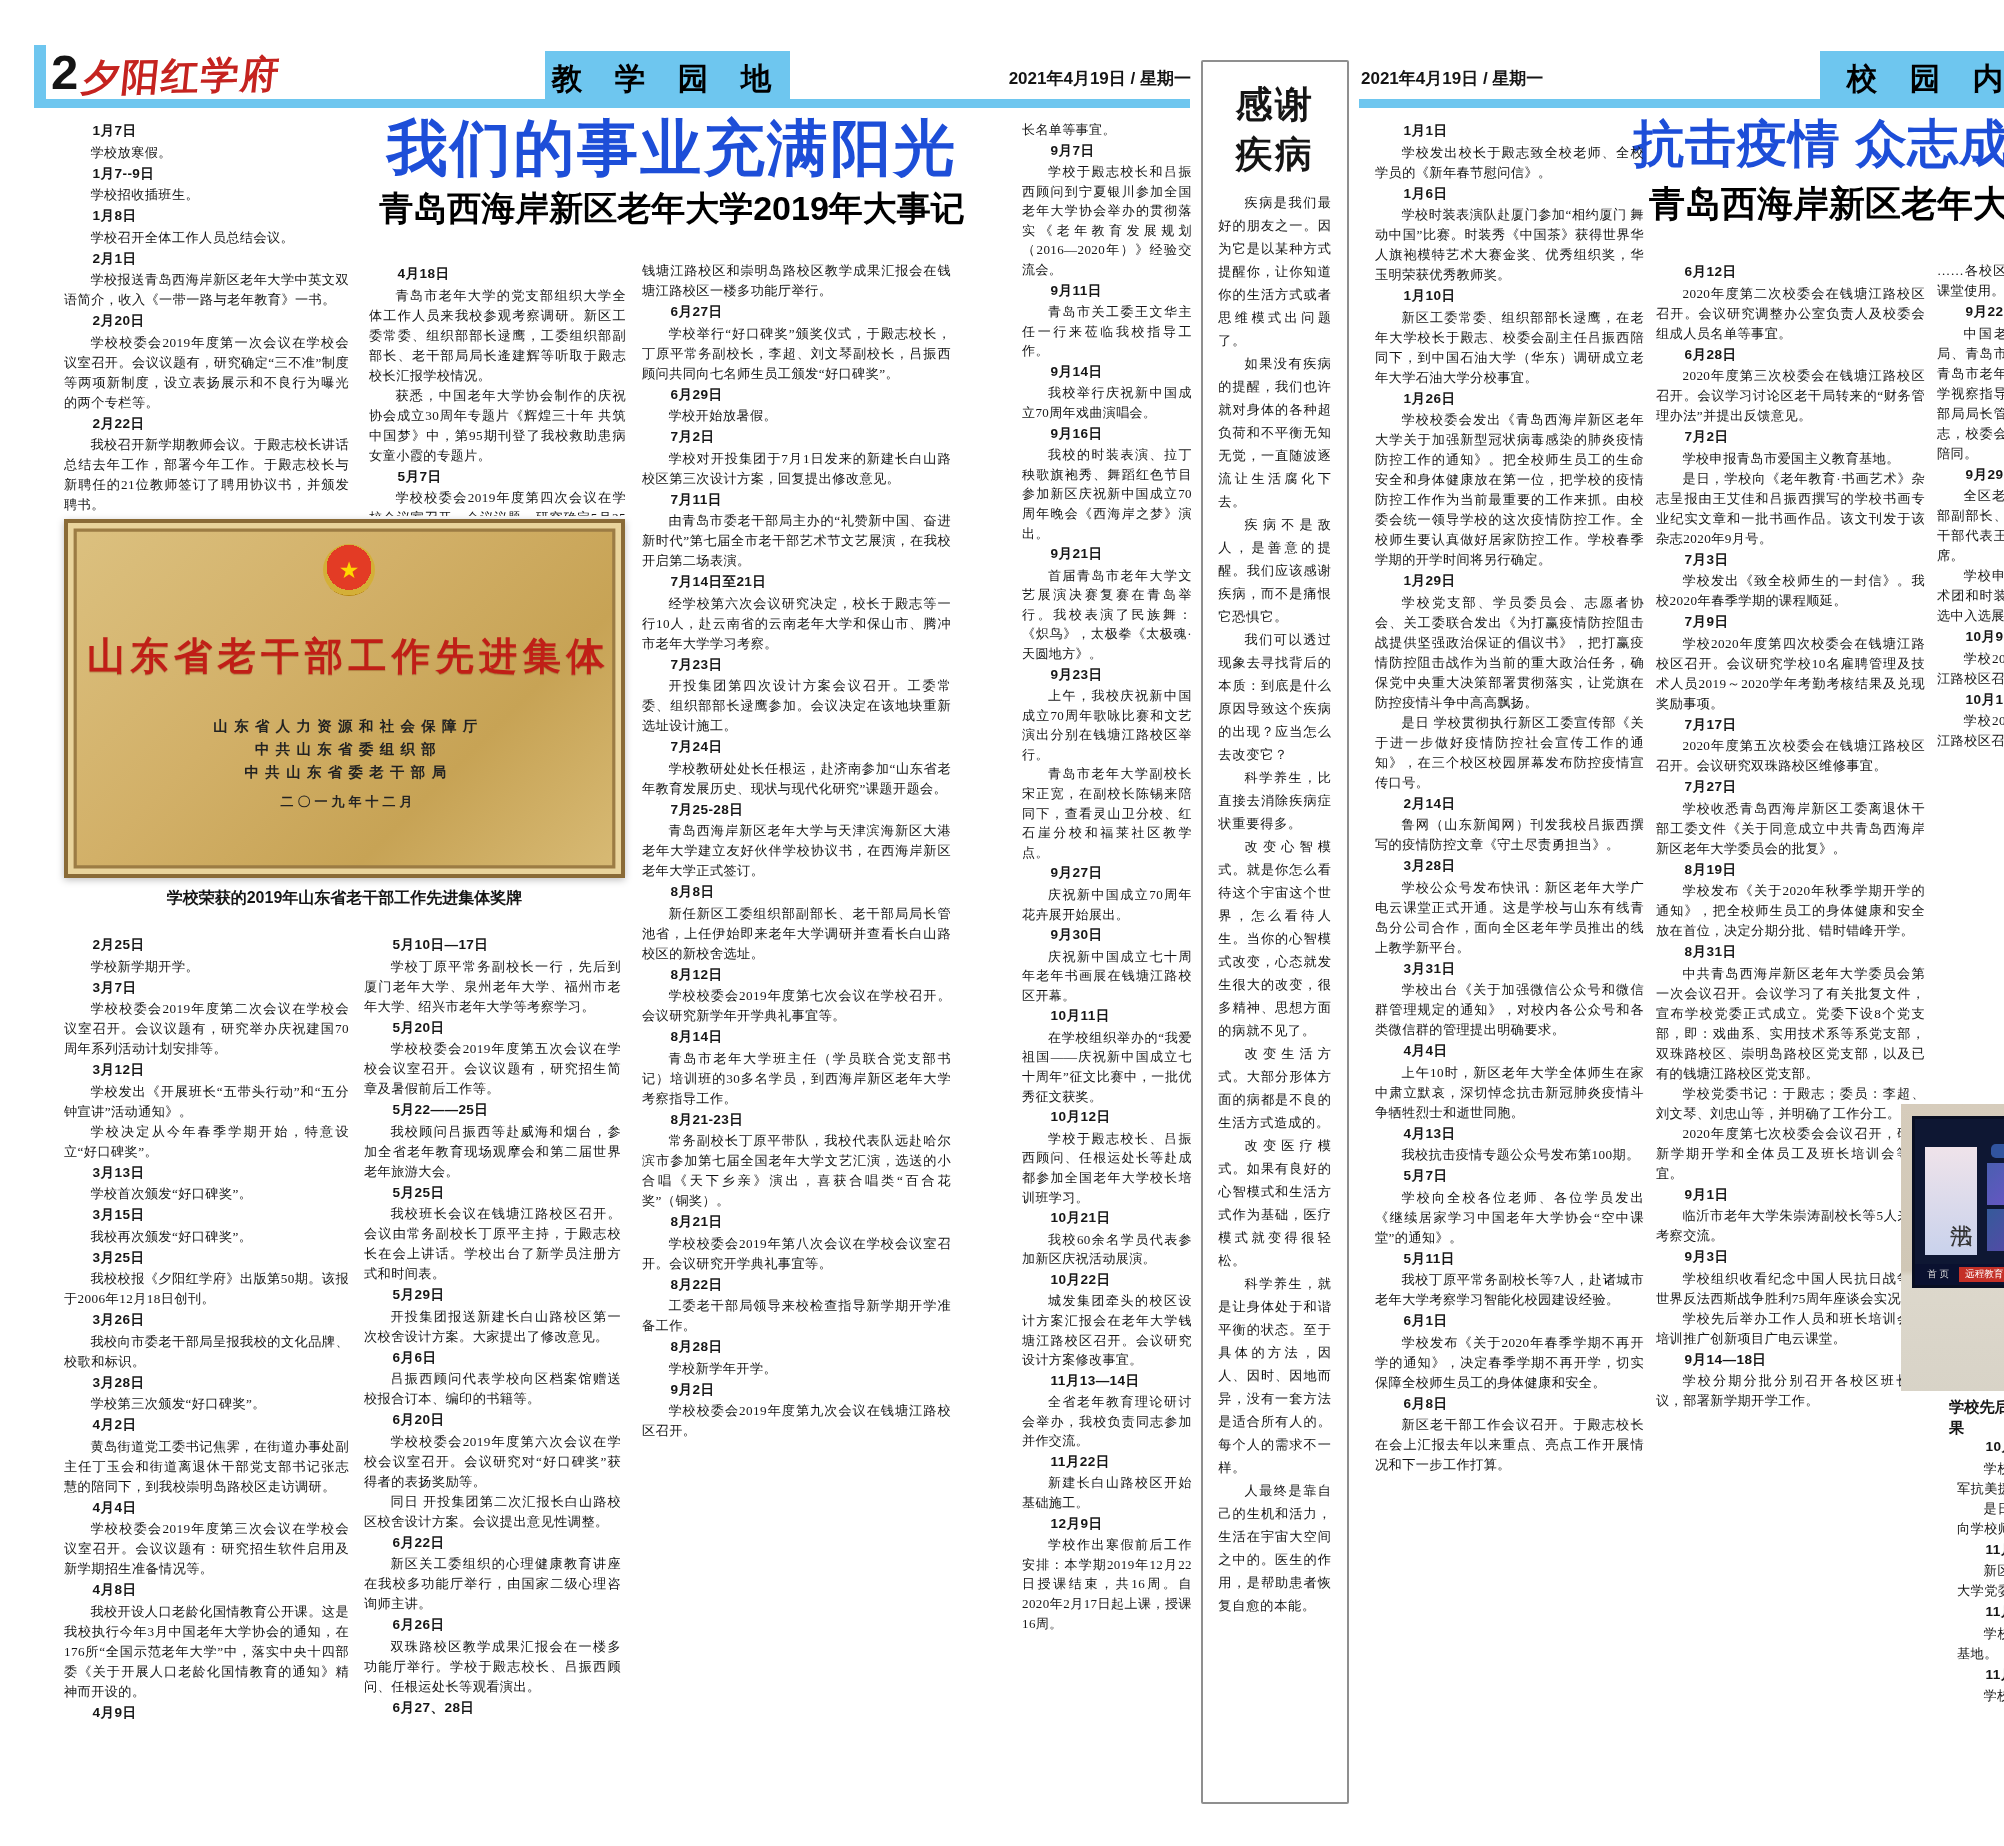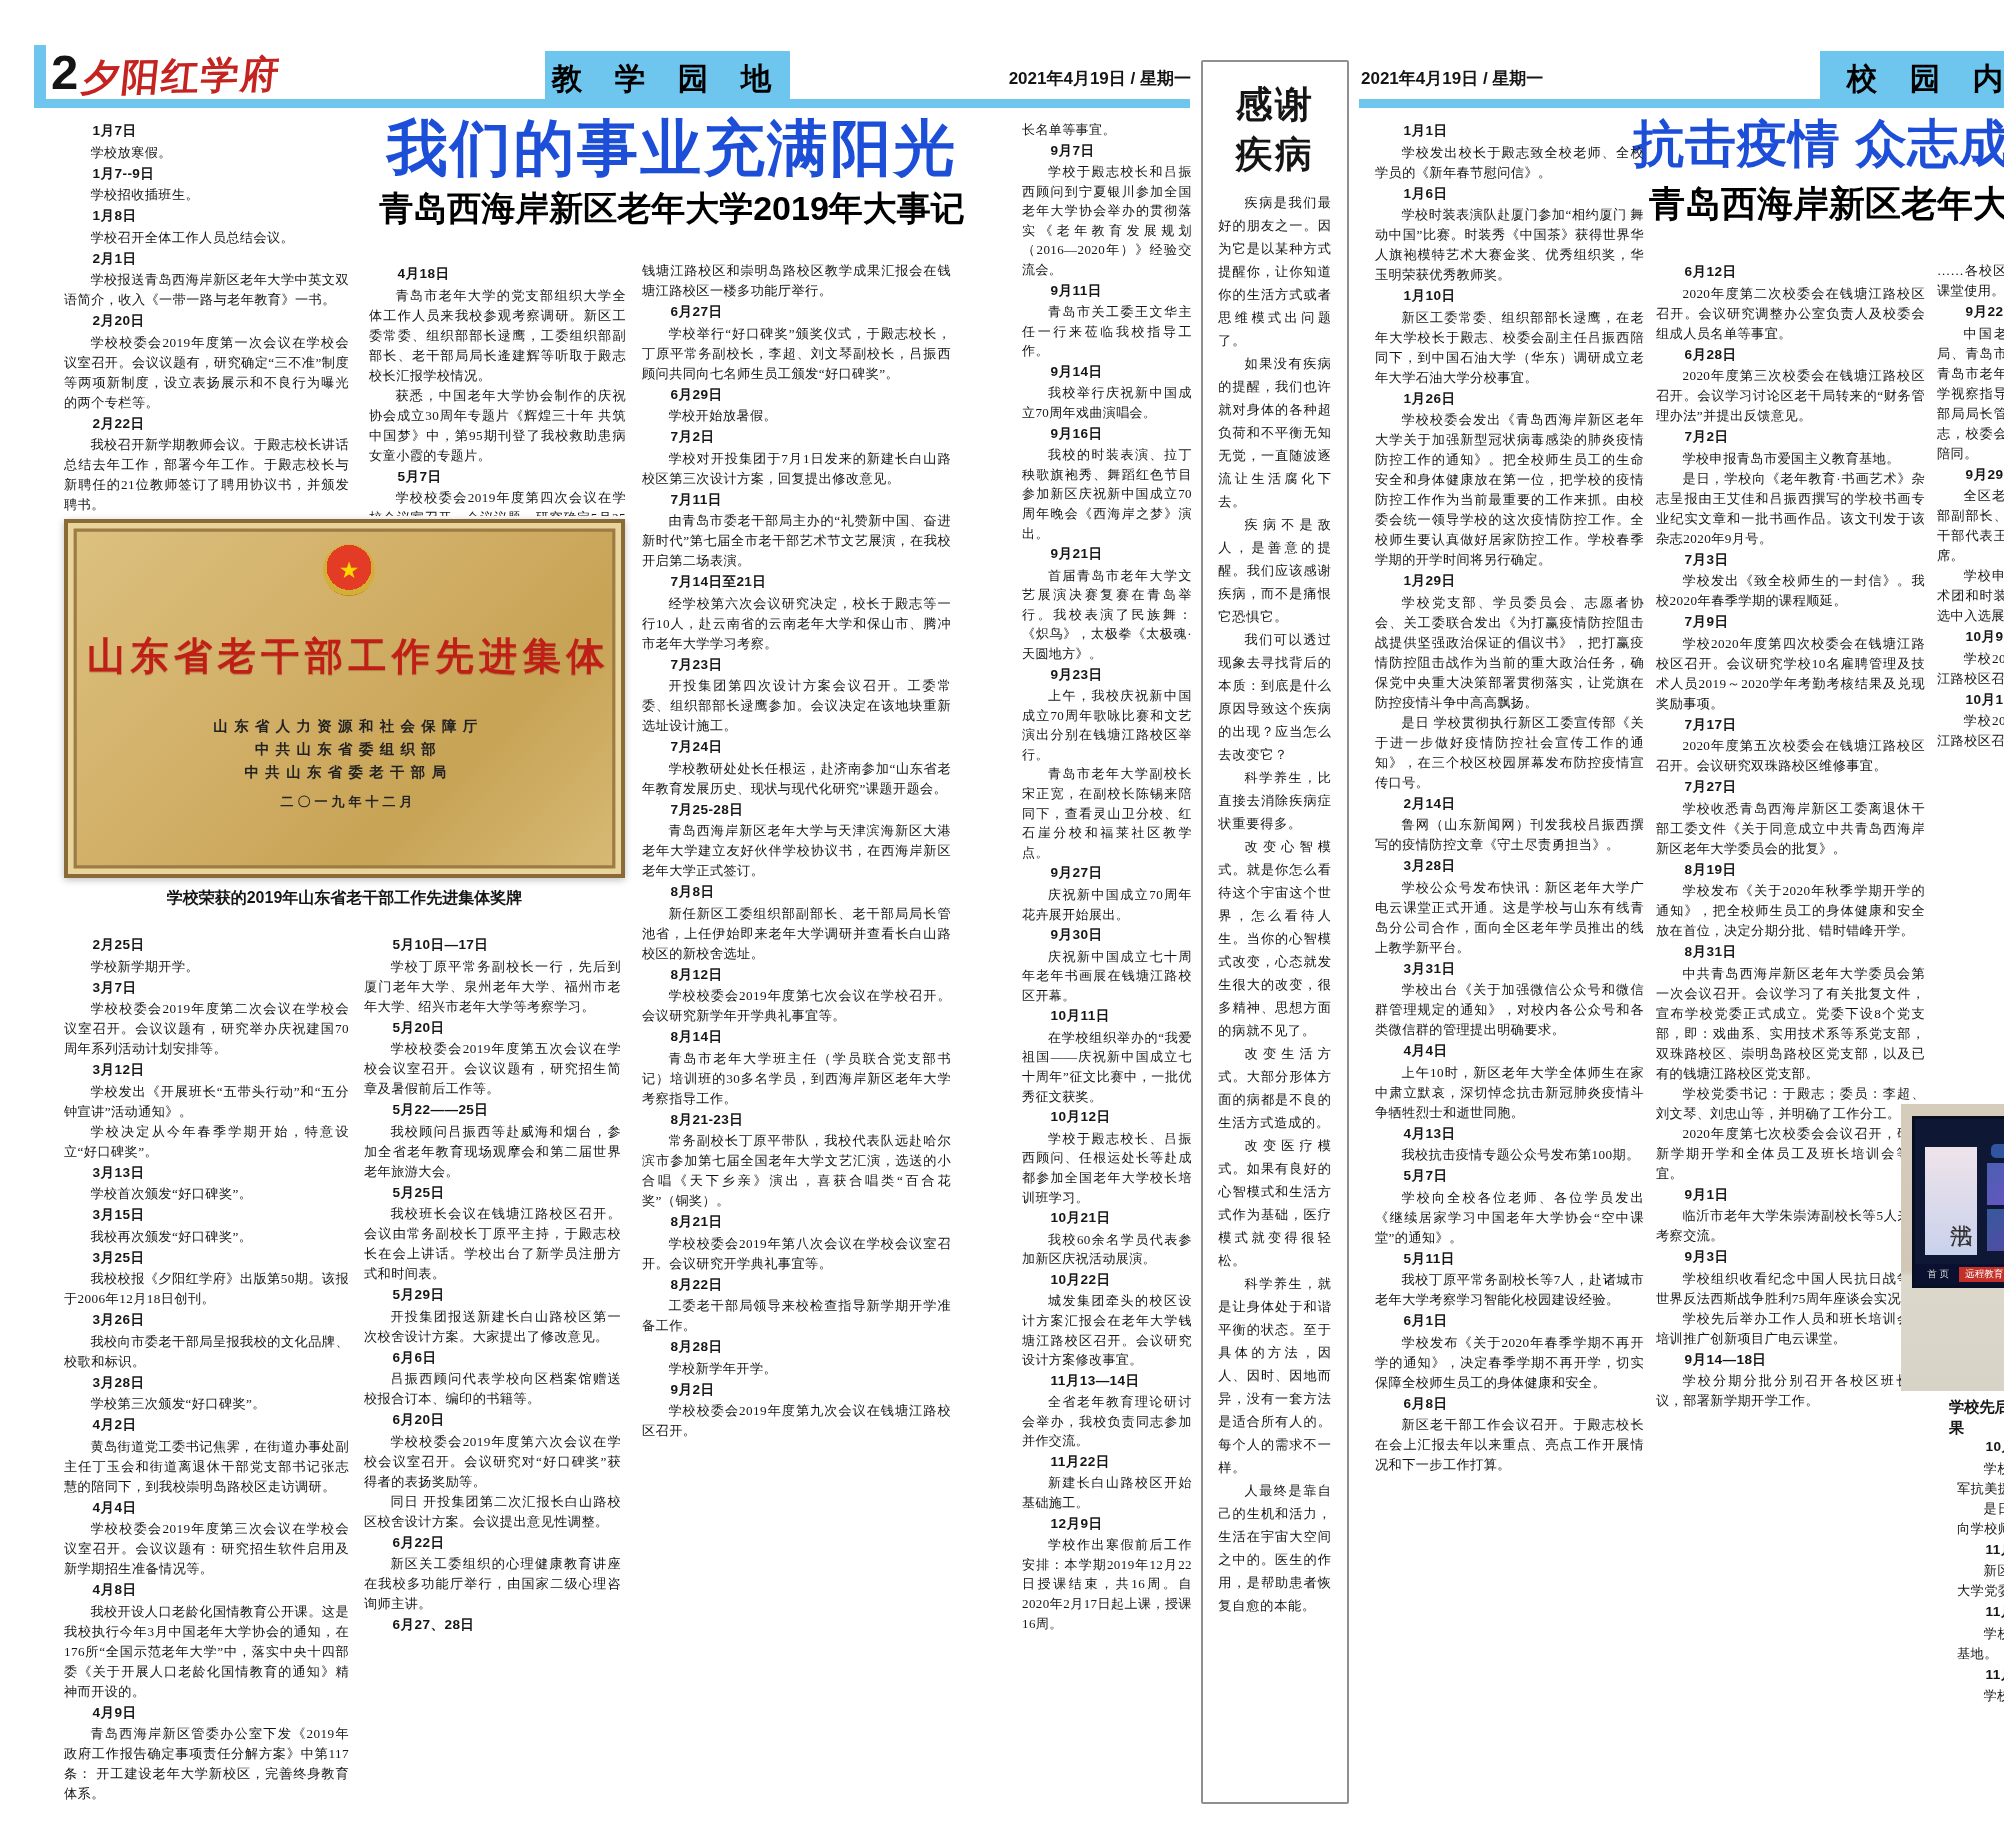--- a/index.html
+++ b/index.html
@@ -157,21 +157,20 @@
       <div class="entry">
         <div class="edate">4月4日</div>
         <div class="etext">学校校委会2019年度第三次会议在学校会议室召开。会议议题有：研究招生软件启用及新学期招生准备情况等。</div>
       </div>
       <div class="entry">
         <div class="edate">4月8日</div>
         <div class="etext">我校开设人口老龄化国情教育公开课。这是我校执行今年3月中国老年大学协会的通知，在176所“全国示范老年大学”中，落实中央十四部委《关于开展人口老龄化国情教育的通知》精神而开设的。</div>
       </div>
       <div class="entry">
         <div class="edate">4月9日</div>
-        <div class="etext">青岛西海岸新区管委办公室下发《2019年政府工作报告确定事项责任分解方案》中第117条： 开工建设老年大学新校区，完善终身教育体系。</div>
       </div>
     </div>
   <div class="abs col" style="left:364px;top:934px;width:257px;height:894px">
       <div class="entry">
         <div class="edate">5月10日—17日</div>
         <div class="etext">学校丁原平常务副校长一行，先后到厦门老年大学、泉州老年大学、福州市老年大学、绍兴市老年大学等考察学习。</div>
       </div>
       <div class="entry">
         <div class="edate">5月20日</div>
         <div class="etext">学校校委会2019年度第五次会议在学校会议室召开。会议议题有，研究招生简章及暑假前后工作等。</div>
@@ -195,20 +194,24 @@
       <div class="entry">
         <div class="edate">6月20日</div>
         <div class="etext">学校校委会2019年度第六次会议在学校会议室召开。会议研究对“好口碑奖”获得者的表扬奖励等。</div>
       </div>
       <div class="entry">
         <div class="etext">同日 开投集团第二次汇报长白山路校区校舍设计方案。会议提出意见性调整。</div>
       </div>
       <div class="entry">
         <div class="edate">6月22日</div>
         <div class="etext">新区关工委组织的心理健康教育讲座在我校多功能厅举行，由国家二级心理咨询师主讲。</div>
+      </div>
+      <div class="entry">
+        <div class="edate">6月26日</div>
+        <div class="etext">双珠路校区教学成果汇报会在一楼多功能厅举行。学校于殿志校长、吕振西顾问、任根运处长等观看演出。</div>
       </div>
       <div class="entry">
         <div class="edate">6月27、28日</div>
       </div>
     </div>
   <div class="abs col" style="left:642px;top:261px;width:309px;height:1568px">
       <div class="entry">
         <div class="etext cont">钱塘江路校区和崇明岛路校区教学成果汇报会在钱塘江路校区一楼多功能厅举行。</div>
       </div>
       <div class="entry">

